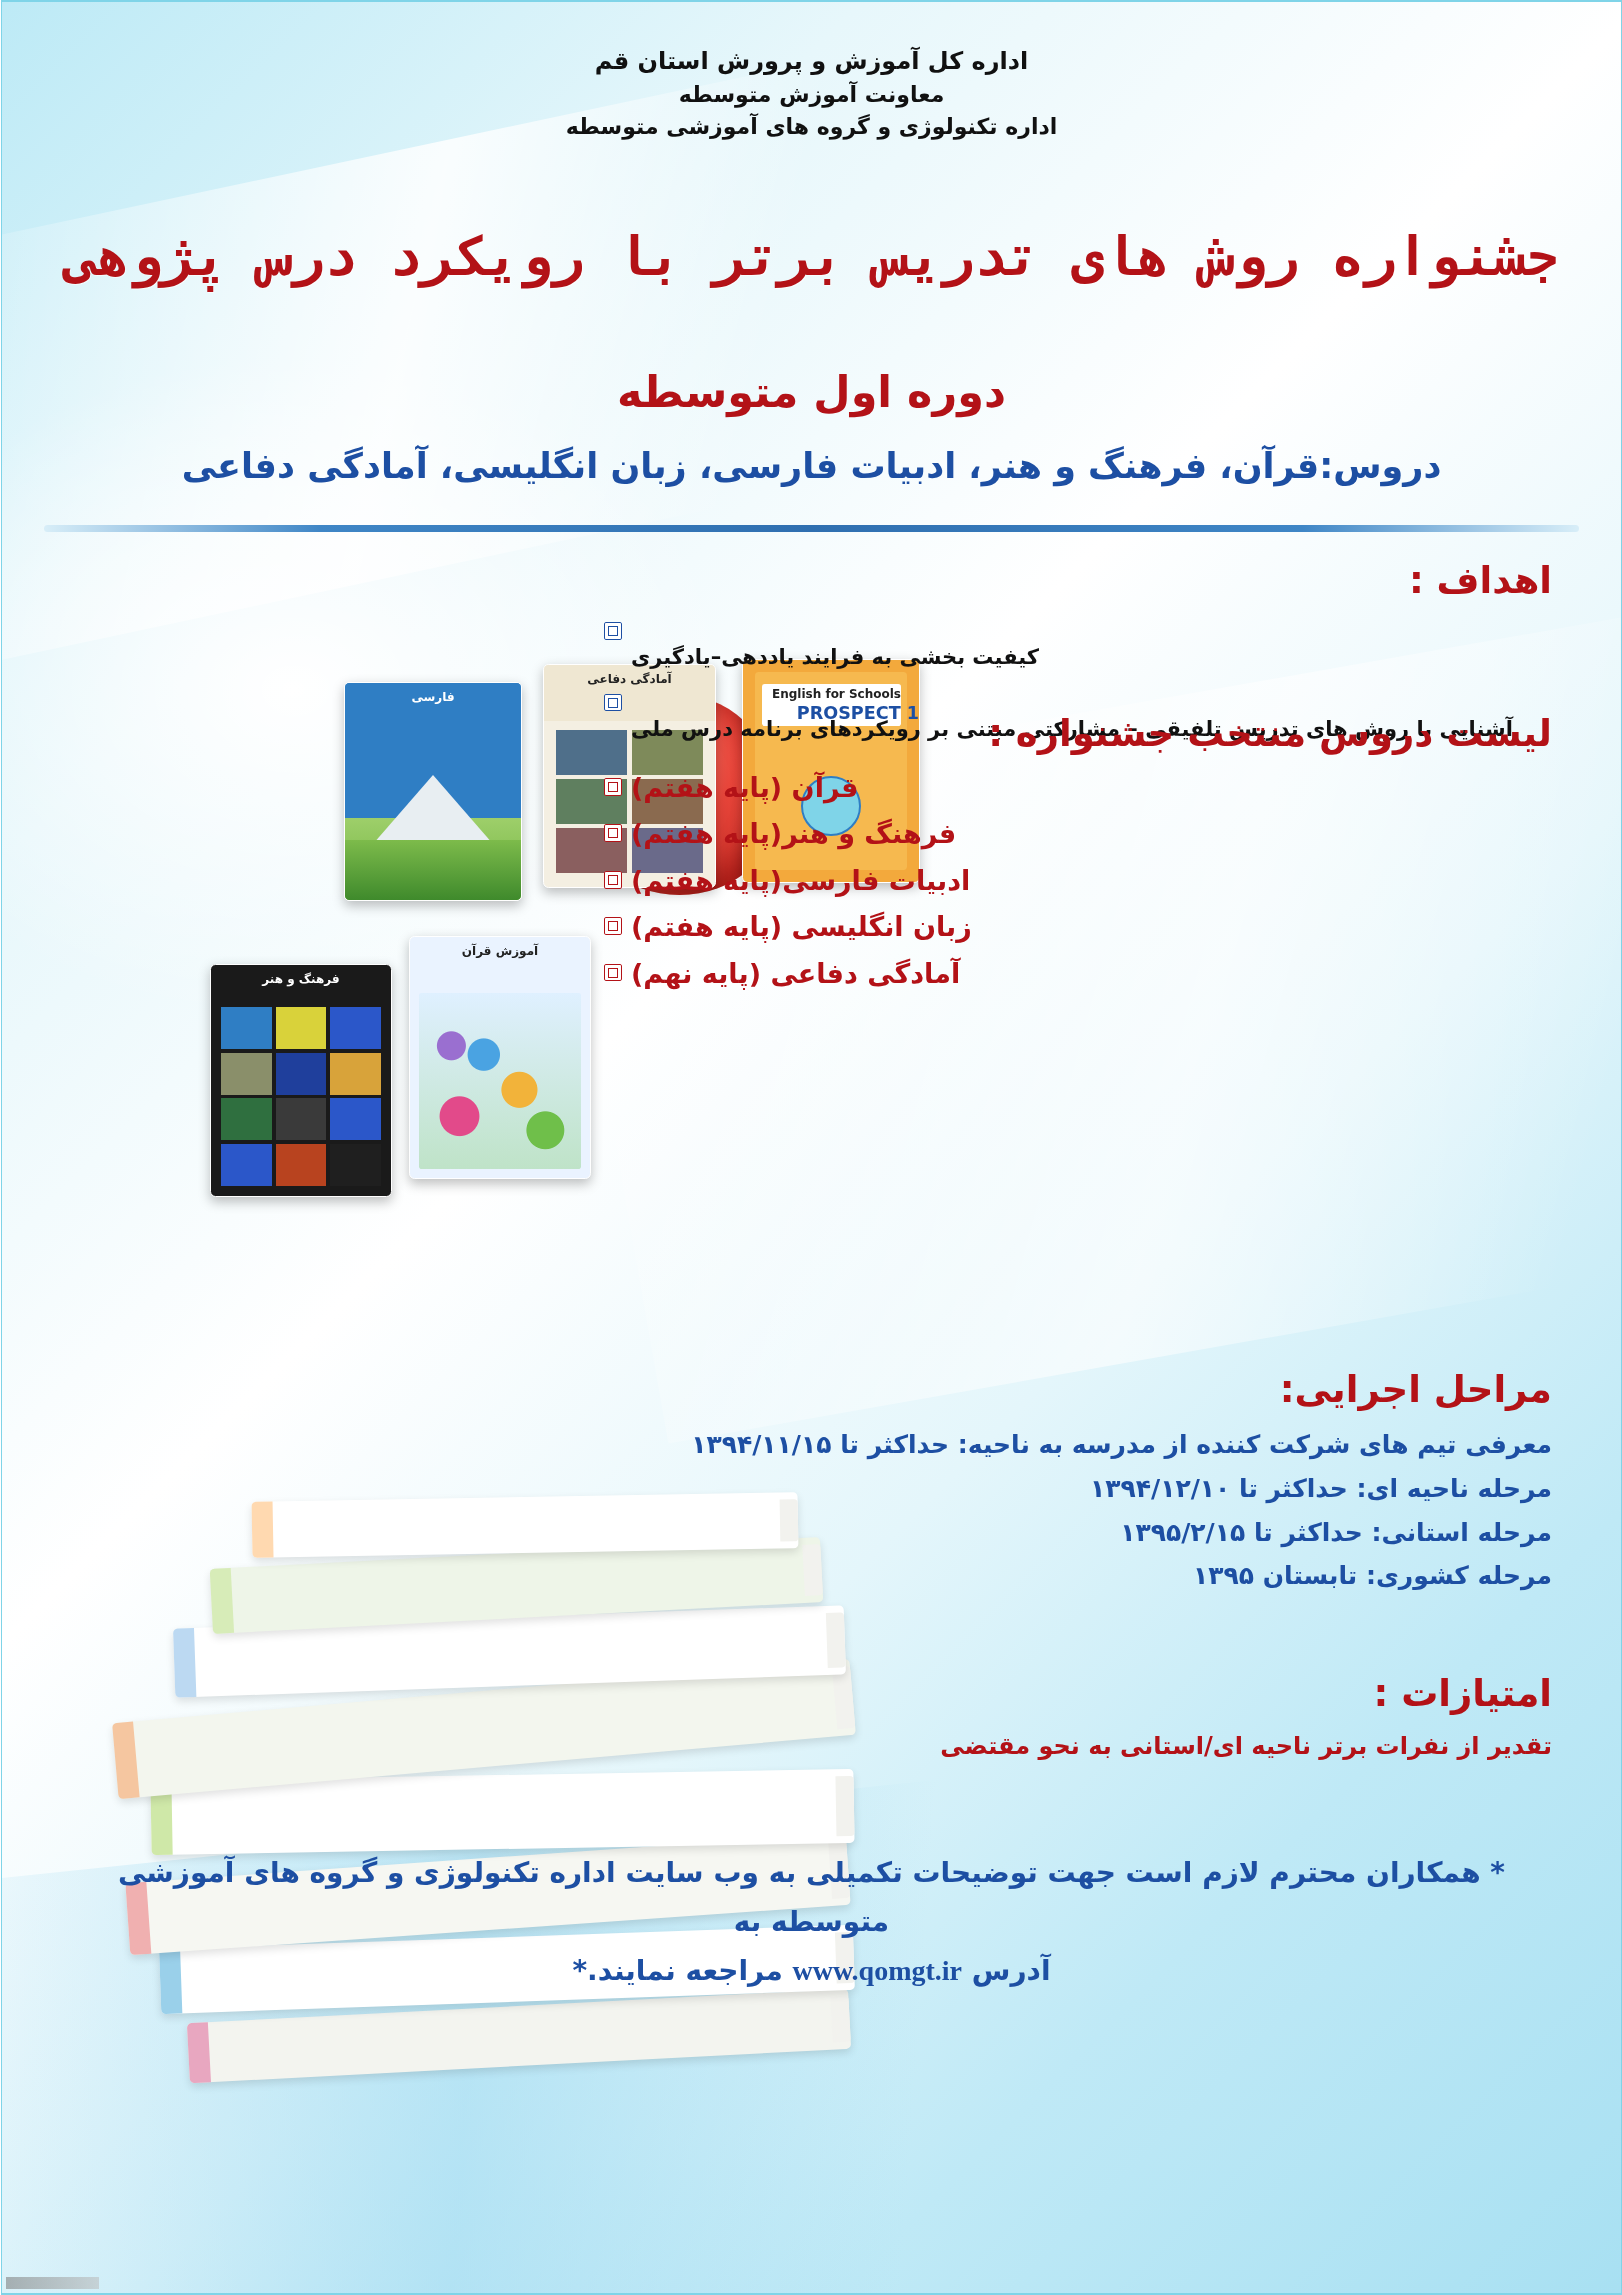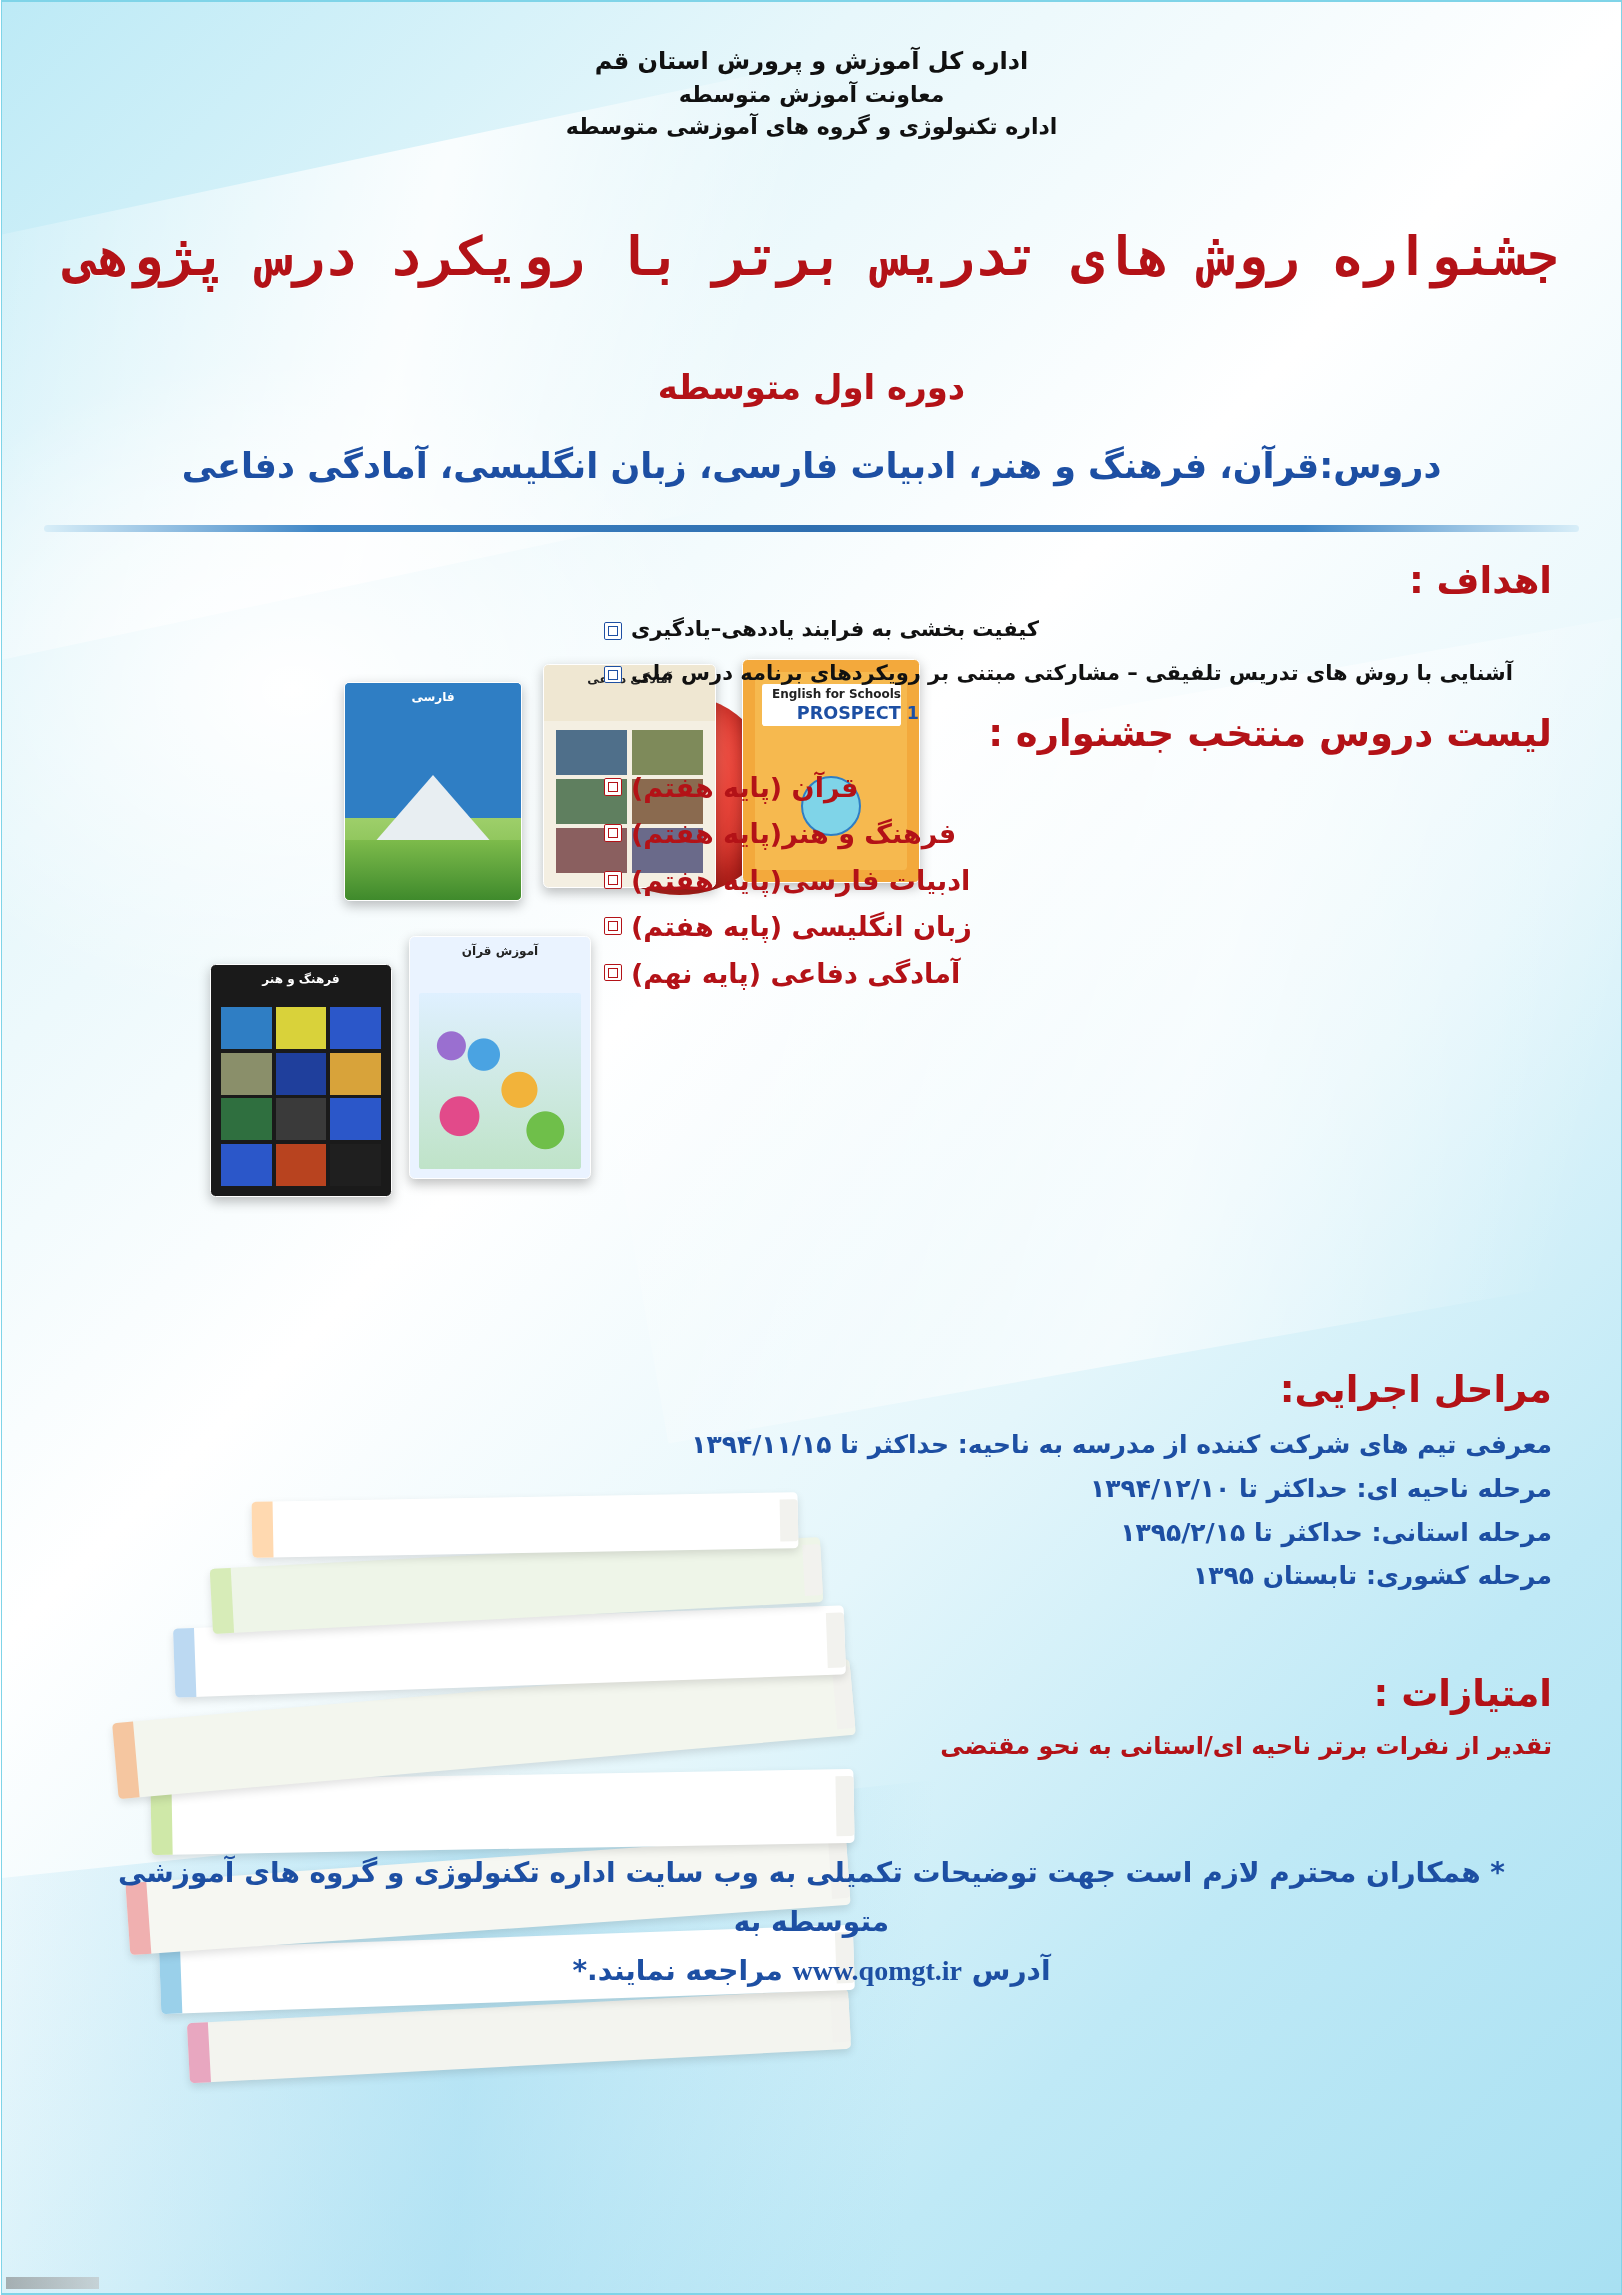--- a/index.html
+++ b/index.html
@@ -51,21 +51,21 @@
     font-size:54px;font-weight:bold;
     color:#b31217;
     letter-spacing:-0.5px;
     text-shadow:0.9px 0.9px 0 rgba(255,255,255,.6);
     line-height:1.2;
     font-family:Liberation Mono, monospace;
   }
   .title-sub{
     position:absolute;top:365px;left:28px;right:28px;
     text-align:center;
-    font-size:34px;font-weight:bold;color:#b31217;
+    font-size:43px;font-weight:bold;color:#b31217;
   }
   .title-courses{
     position:absolute;top:444px;left:28px;right:28px;
     text-align:center;
     font-size:35px;font-weight:bold;color:#1d4fa3;
   }
   .rule{
     position:absolute;top:523px;left:42px;right:42px;height:7.4px;
     background:linear-gradient(90deg,#d8eef8 0%, #3f86c6 18%, #2f6fb0 50%, #3f86c6 82%, #d8eef8 100%);
     border-radius:3.7px;
@@ -87,21 +87,21 @@
   }
   .bullet-ico{
     flex:0 0 auto;width:15.7px;height:15.7px;margin-top:8.3px;
     border:1.9px solid #1d4fa3;border-radius:1.9px;
     position:relative;background:#fff;
   }
   .bullet-ico:after{
     content:"";position:absolute;left:2.8px;top:2.8px;right:2.8px;bottom:2.8px;
     border:1.4px solid #1d4fa3;
   }
-  .bullet-txt{font-size:21px;font-weight:bold;color:#111;line-height:1.5;}
+  .bullet-txt{font-size:21px;font-weight:bold;color:#111;line-height:1.5;margin-top:28px;}
 
   .aims{top:557px;}
   .list-sec{top:710px;}
   .list-sec .item{font-size:27px;font-weight:bold;color:#b31217;line-height:1.55;}
   .list-sec .bullet-ico{border-color:#b31217;margin-top:11px;}
   .list-sec .bullet-ico:after{border-color:#b31217;}
   .list-sec .bullet-row{margin-bottom:4.6px;}
 
   .conds{top:1189px;}
   .conds .body{font-size:26px;font-weight:bold;color:#1d4fa3;line-height:1.6;}

